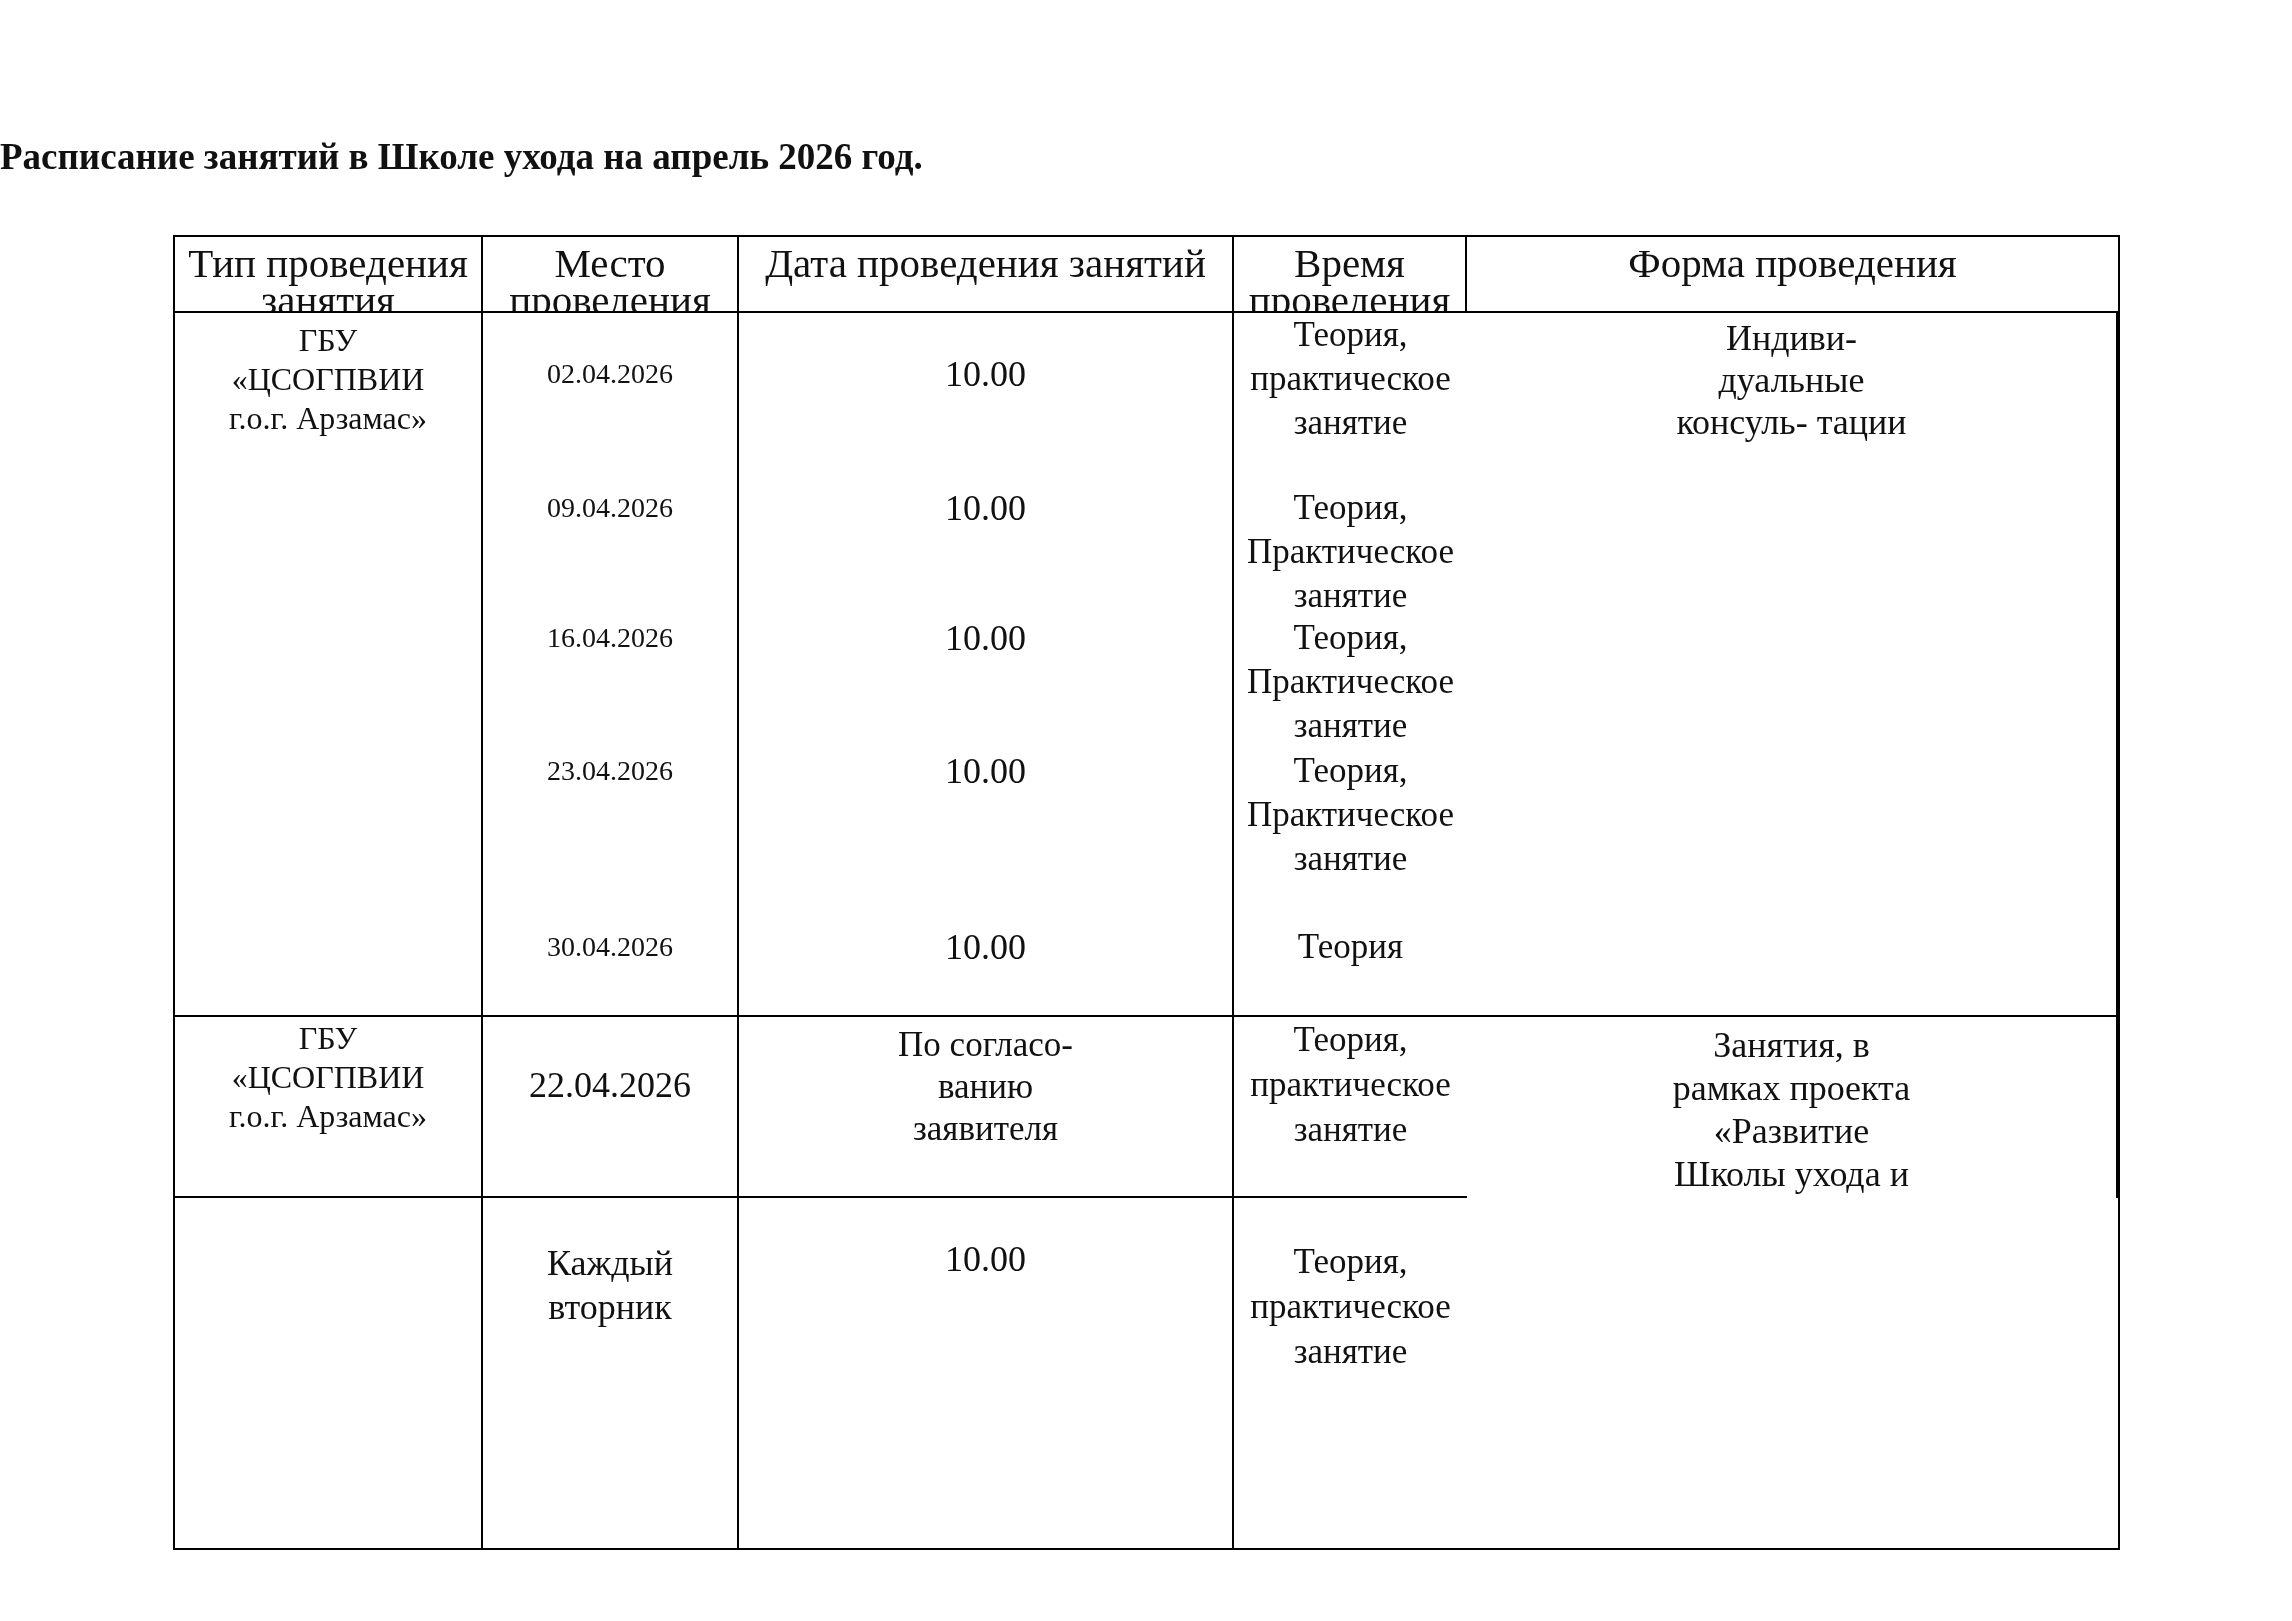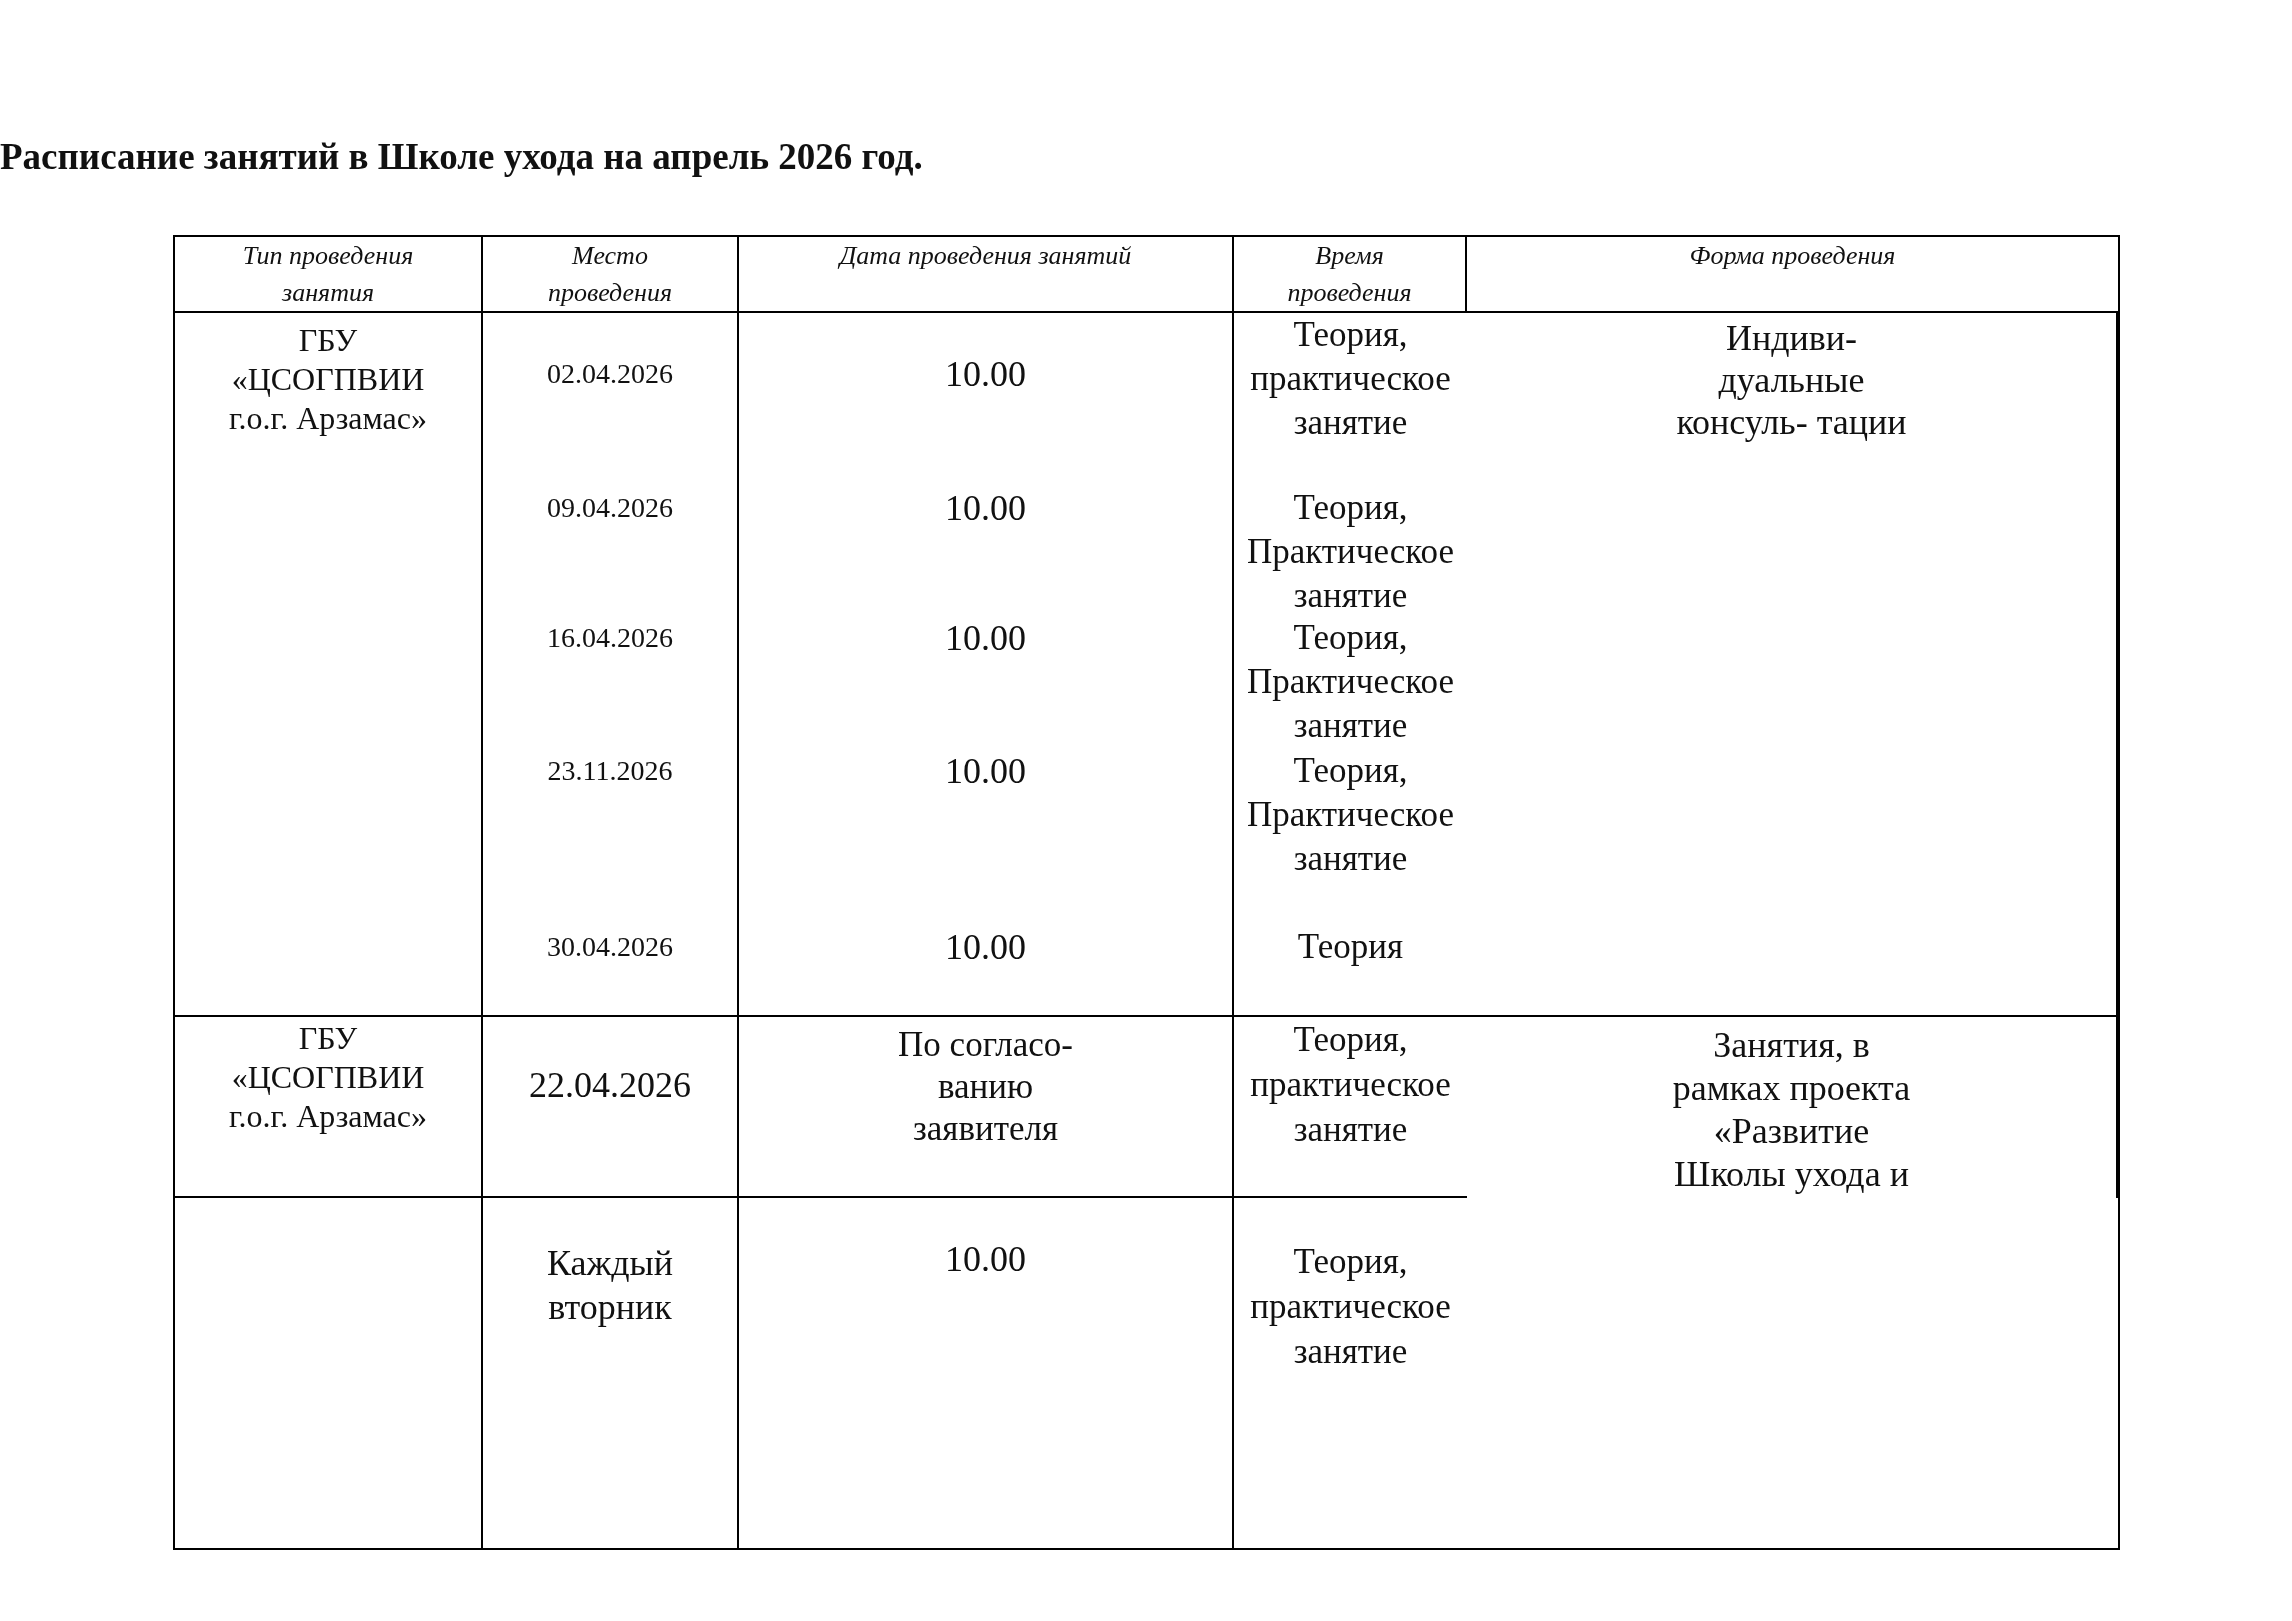--- a/index.html
+++ b/index.html
@@ -28,21 +28,21 @@
   .cell{
     border-right:2px solid #000;
     border-bottom:2px solid #000;
     box-sizing:border-box;
     position:relative;
     text-align:center;
     white-space:pre-line;
     overflow:hidden;
   }
   .last-col{border-right:none;}
-  .head{border-bottom:2.9px solid #000;font-size:26px;line-height:37px;padding-top:0;font-style:italic;}
+  .head{border-bottom:2.9px solid #000;font-size:41px;line-height:37px;padding-top:8px;}
   .row2{border-bottom:2.9px solid #000;}
   .row3{border-bottom:none;}
 
   
   .r1-type{font-size:37px;line-height:44px;padding-top:3.9px;}
   .r1-place{font-size:32px;line-height:39px;padding-top:7.8px;}
   .abs{position:absolute;left:0;right:0;text-align:center;white-space:pre-line;}
   .date-e{font-size:28px;line-height:44px;}
   .time-e{font-size:36px;line-height:44px;}
   .form-e{font-size:35px;line-height:44px;}
@@ -78,21 +78,21 @@
 проведения</div>
   <div class="cell head last-col">Форма проведения</div>
 
   <div class="cell r1-place">ГБУ
 «ЦСОГПВИИ
 г.о.г. Арзамас»</div>
   <div class="cell">
     <div class="abs date-e e1">02.04.2026</div>
     <div class="abs date-e e2">09.04.2026</div>
     <div class="abs date-e e3">16.04.2026</div>
-    <div class="abs date-e e4">23.11.2026</div>
+    <div class="abs date-e e4">23.04.2026</div>
     <div class="abs date-e e5">30.04.2026</div>
   </div>
   <div class="cell">
     <div class="abs time-e e1">10.00</div>
     <div class="abs time-e e2">10.00</div>
     <div class="abs time-e e3">10.00</div>
     <div class="abs time-e e4">10.00</div>
     <div class="abs time-e e5">10.00</div>
   </div>
   <div class="cell last-col">

